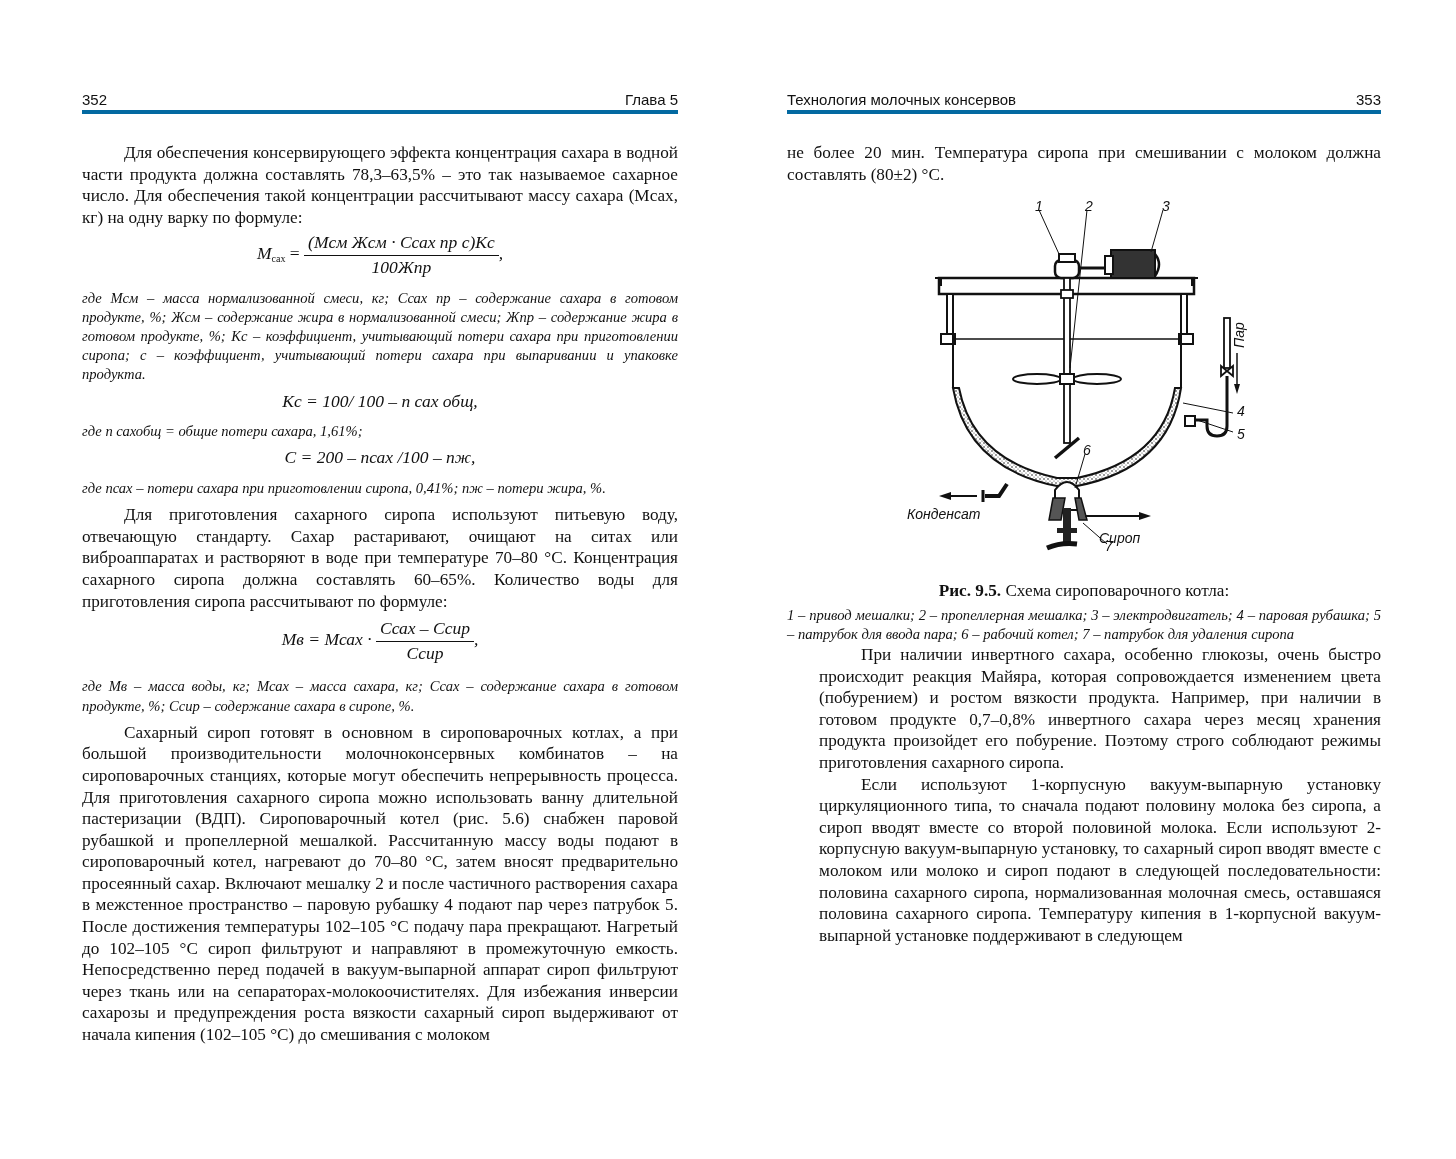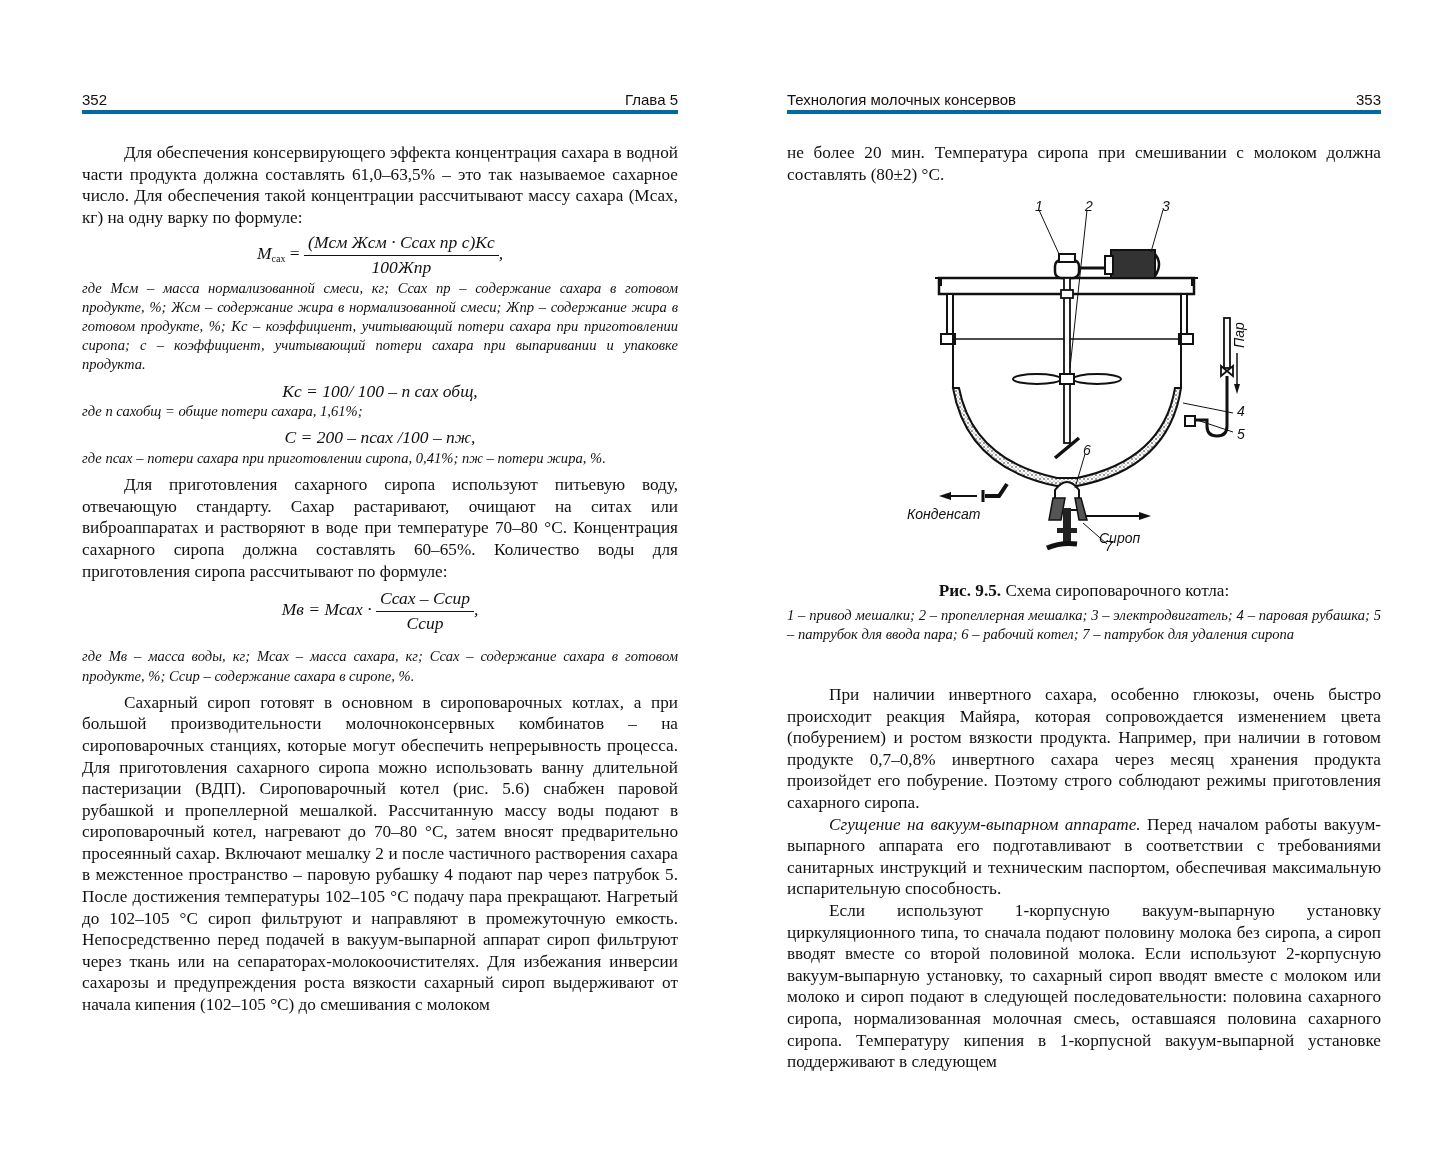--- a/index.html
+++ b/index.html
@@ -7,42 +7,42 @@
   .page { position: absolute; top: 0; }
   .page.left { left: 82px; width: 596px; }
   .page.right { left: 787px; width: 594px; }
   .running-head { position: absolute; top: 88px; left: 0; right: 0; height: 22px; border-bottom: 4px solid #0369a1; font-family: "Liberation Sans", sans-serif; font-size: 15px; }
   .running-head .l { position: absolute; left: 0; bottom: 2px; }
   .running-head .r { position: absolute; right: 0; bottom: 2px; }
   .body { position: absolute; left: 0; right: 0; font-size: 17.2px; line-height: 21.6px; text-align: justify; }
   .body p { margin: 0; }
   .indent { text-indent: 42px; }
   .note { font-style: italic; font-size: 14.6px; line-height: 19.2px; text-align: justify; }
-  .formula { text-align: center; font-size: 17.5px; font-style: italic; margin: 0 0; }
+  .formula { text-align: center; font-size: 17.5px; font-style: italic; margin: 10px 0; }
   .formula .up { font-style: normal; }
   sub { font-size: 10px; font-style: normal; vertical-align: -3px; }
   .frac { display: inline-block; vertical-align: middle; text-align: center; }
   .frac .num { display: block; border-bottom: 1.3px solid #111; padding: 0 4px 1px; }
   .frac .den { display: block; padding-top: 1px; }
   .caption-title { text-align: center; font-size: 17.2px; margin-top: 0; }
   .caption-title b { font-weight: bold; }
   .diagram { position: absolute; left: 120px; top: 198px; width: 360px; height: 370px; }
   .dlabel { position: absolute; font-family: "Liberation Sans", sans-serif; font-style: italic; font-size: 14px; }
 </style>
 </head>
 <body>
 
 <div class="page left">
   <div class="running-head">
     <span class="l">352</span>
     <span class="r">Глава 5</span>
   </div>
 
   <div class="body" style="top:142px;">
-    <p class="indent">Для обеспечения консервирующего эффекта концентрация сахара в водной части продукта должна составлять 61,0–63,5% – это так называемое сахарное число. Для обеспечения такой концентрации рассчитывают массу сахара (Mсах, кг) на одну варку по формуле:</p>
+    <p class="indent">Для обеспечения консервирующего эффекта концентрация сахара в водной части продукта должна составлять 78,3–63,5% – это так называемое сахарное число. Для обеспечения такой концентрации рассчитывают массу сахара (Mсах, кг) на одну варку по формуле:</p>
 
     <div class="formula" style="margin-top:4px;">
       <span>M</span><sub>сах</sub>
       <span class="up"> = </span>
       <span class="frac">
         <span class="num">(Mсм Жсм · Cсах пр c)Kс</span>
         <span class="den">100Жпр</span>
       </span>,
     </div>
 
@@ -161,18 +161,17 @@
   </div>
 
   <div class="body" style="top:580px;">
     <p class="caption-title">
       <b>Рис. 9.5.</b>
       <span>Схема сироповарочного котла:</span>
     </p>
     <p class="note" style="margin-top:4px;">1 – привод мешалки; 2 – пропеллерная мешалка; 3 – электродвигатель; 4 – паровая рубашка; 5 – патрубок для ввода пара; 6 – рабочий котел; 7 – патрубок для удаления сиропа</p>
   </div>
 
-  <div class="body" style="top:684px;">
+  <div class="body" style="top:644px;margin-left:32px;">
     <p class="indent">При наличии инвертного сахара, особенно глюкозы, очень быстро происходит реакция Майяра, которая сопровождается изменением цвета (побурением) и ростом вязкости продукта. Например, при наличии в готовом продукте 0,7–0,8% инвертного сахара через месяц хранения продукта произойдет его побурение. Поэтому строго соблюдают режимы приготовления сахарного сиропа.</p>
-    <p class="indent"><i>Сгущение на вакуум-выпарном аппарате.</i><span> Перед началом работы вакуум-выпарного аппарата его подготавливают в соответствии с требованиями санитарных инструкций и техническим паспортом, обеспечивая максимальную испарительную способность.</span></p>
     <p class="indent">Если используют 1-корпусную вакуум-выпарную установку циркуляционного типа, то сначала подают половину молока без сиропа, а сироп вводят вместе со второй половиной молока. Если используют 2-корпусную вакуум-выпарную установку, то сахарный сироп вводят вместе с молоком или молоко и сироп подают в следующей последовательности: половина сахарного сиропа, нормализованная молочная смесь, оставшаяся половина сахарного сиропа. Температуру кипения в 1-корпусной вакуум-выпарной установке поддерживают в следующем</p>
   </div>
 </div>
 
 </body></html>

